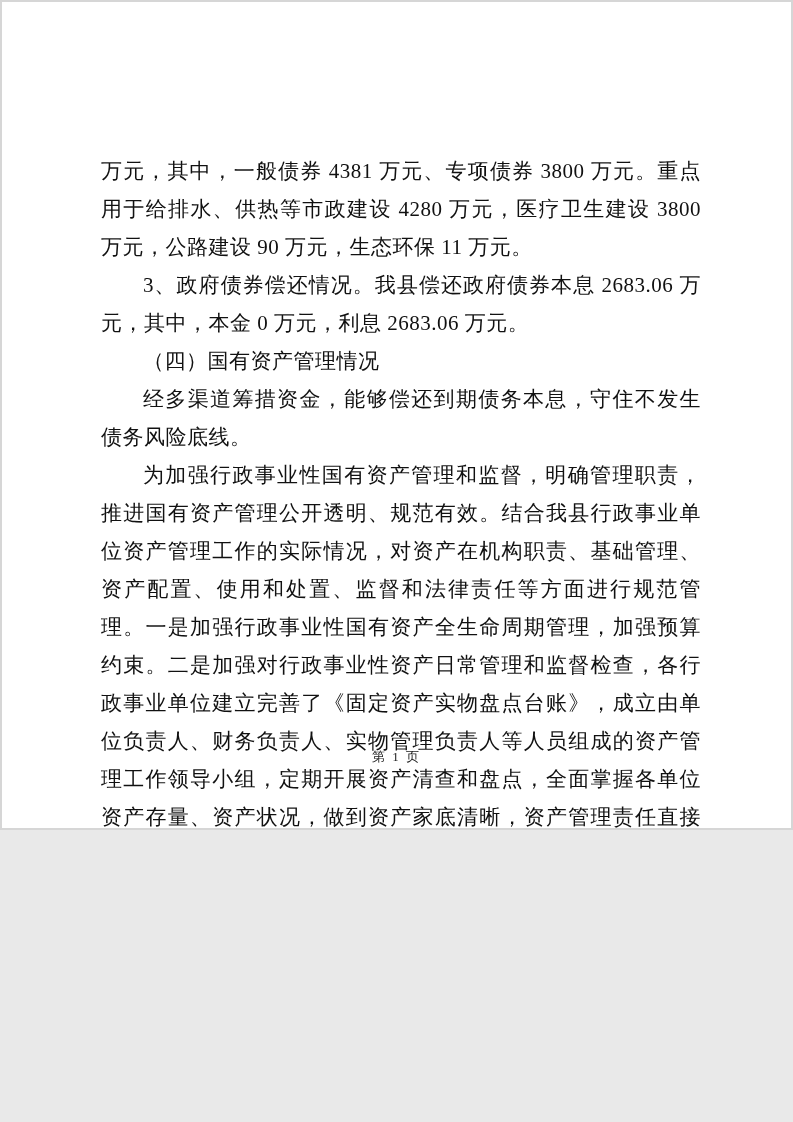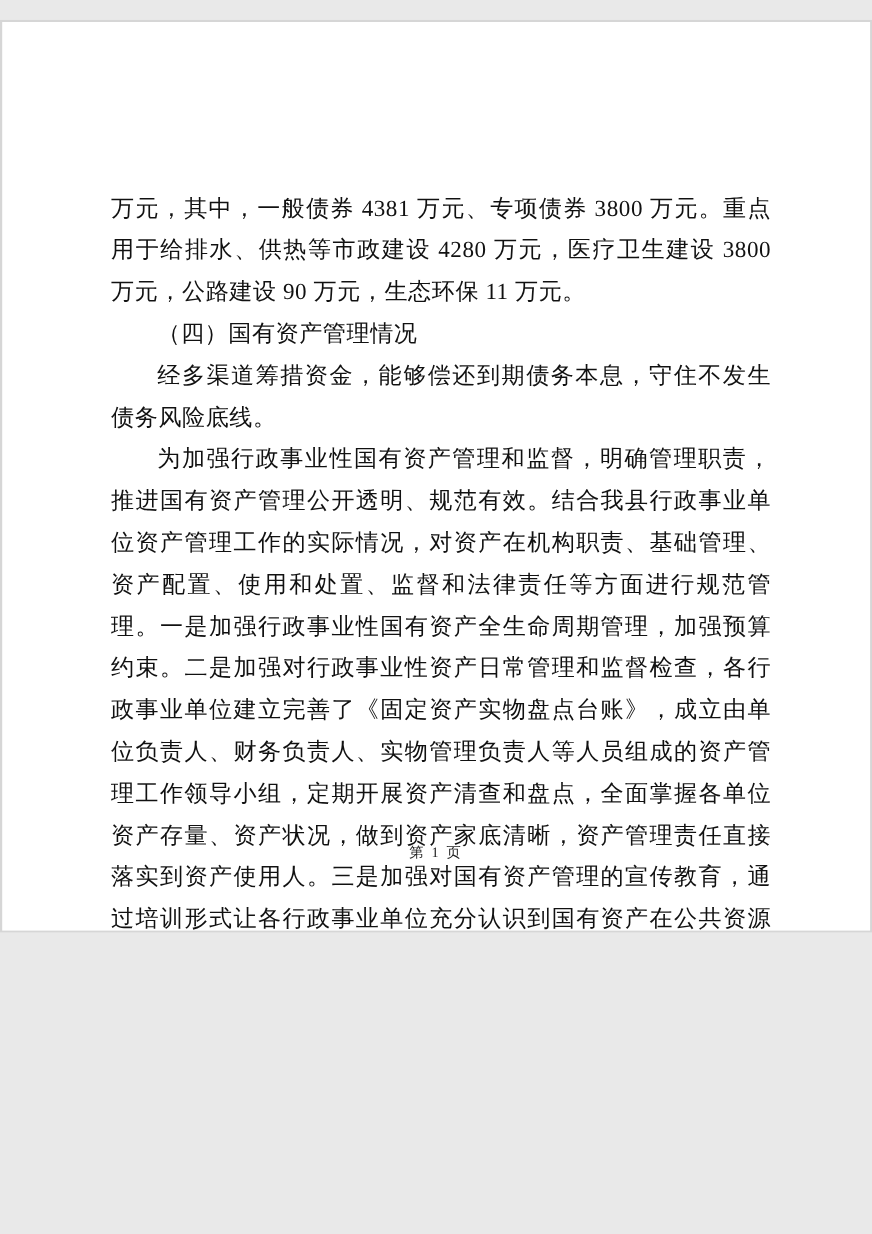--- a/index.html
+++ b/index.html
@@ -10,21 +10,20 @@
   }
   .page {
     position: relative;
     width: 793px;
     height: 830px;
     box-sizing: border-box;
     background: #ffffff;
     border: 2px solid #d6d6d6;
     overflow: hidden;
     color: #111111;
-    margin-top: 18px;
   }
   .content {
     position: absolute;
     top: 150px;
     left: 99px;
     width: 600px;
   }
   .para {
     margin: 0;
     font-size: 21px;
@@ -57,20 +56,21 @@
     letter-spacing: 2px;
     font-family: Liberation Serif, serif;
   }
 </style>
 </head>
 <body>
 
 <div class="page">
   <div class="content">
     <p class="para no-indent">万元，其中，一般债券 4381 万元、专项债券 3800 万元。重点用于给排水、供热等市政建设 4280 万元，医疗卫生建设 3800 万元，公路建设 90 万元，生态环保 11 万元。</p>
+    <p class="para">3、政府债券偿还情况。我县偿还政府债券本息 2683.06 万元，其中，本金 0 万元，利息 2683.06 万元。</p>
     <p class="para">（四）国有资产管理情况</p>
     <p class="para">经多渠道筹措资金，能够偿还到期债务本息，守住不发生债务风险底线。</p>
     <p class="para">为加强行政事业性国有资产管理和监督，明确管理职责，推进国有资产管理公开透明、规范有效。结合我县行政事业单位资产管理工作的实际情况，对资产在机构职责、基础管理、资产配置、使用和处置、监督和法律责任等方面进行规范管理。一是加强行政事业性国有资产全生命周期管理，加强预算约束。二是加强对行政事业性资产日常管理和监督检查，各行政事业单位建立完善了《固定资产实物盘点台账》，成立由单位负责人、财务负责人、实物管理负责人等人员组成的资产管理工作领导小组，定期开展资产清查和盘点，全面掌握各单位资产存量、资产状况，做到资产家底清晰，资产管理责任直接落实到资产使用人。三是加强对国有资产管理的宣传教育，通过培训形式让各行政事业单位充分认识到国有资产在公共资源中的重要地位，搞好国有资产管理、监督和营运体系，最大限度发挥国有资产的效应和作用。</p>
     <p class="para heading-bold">二、主要工作情况</p>
   </div>
   <div class="footer">
     <span>第 1 页</span>
   </div>
 </div>
 

